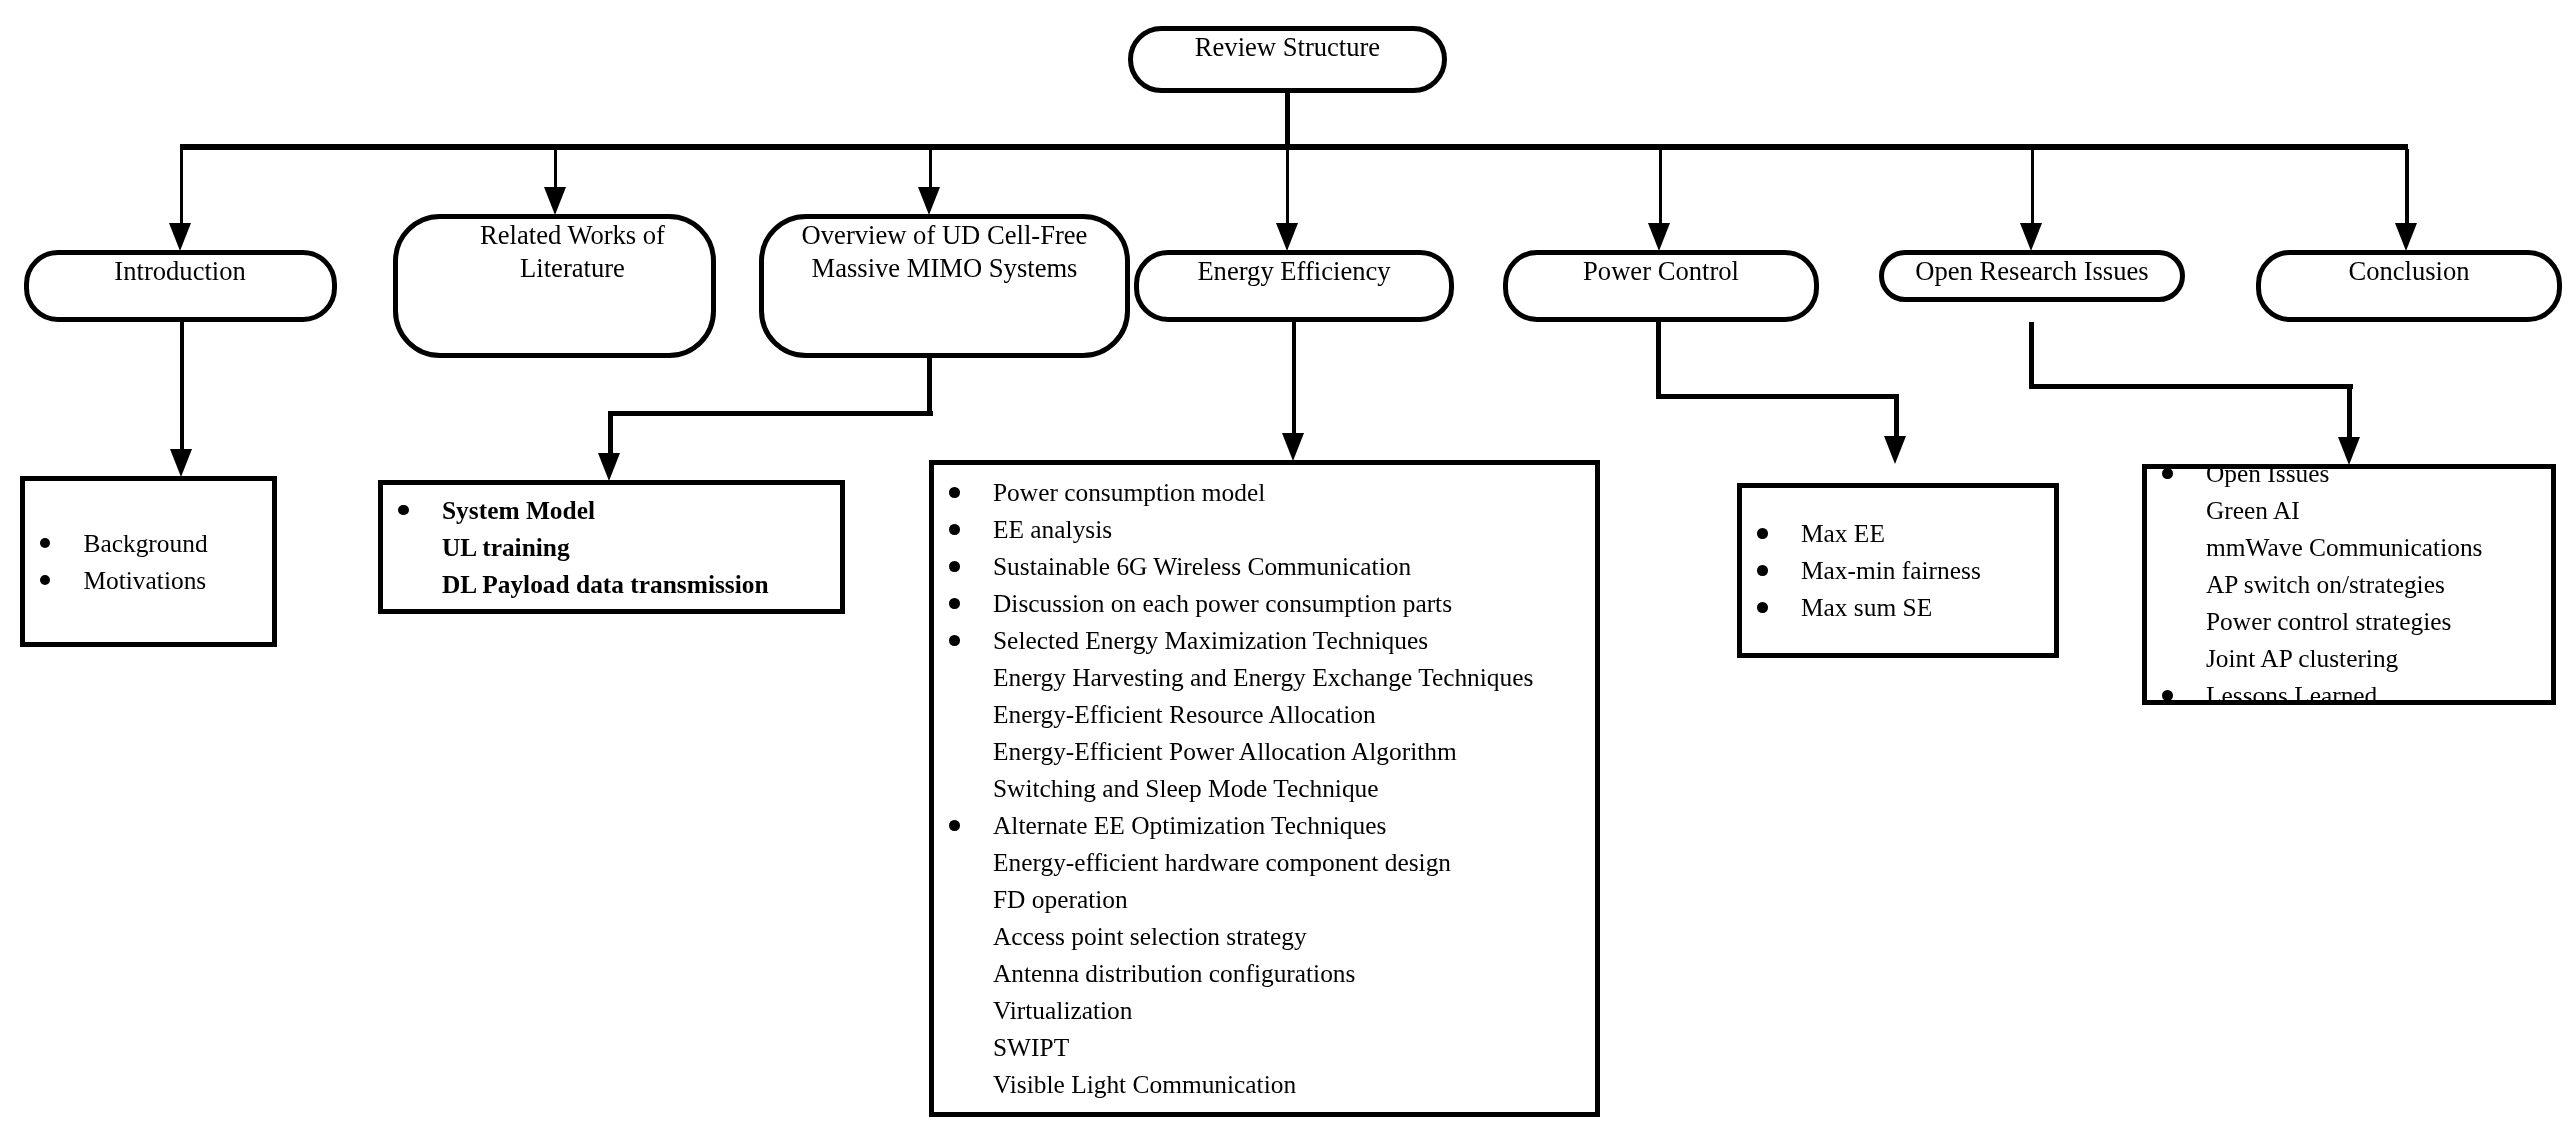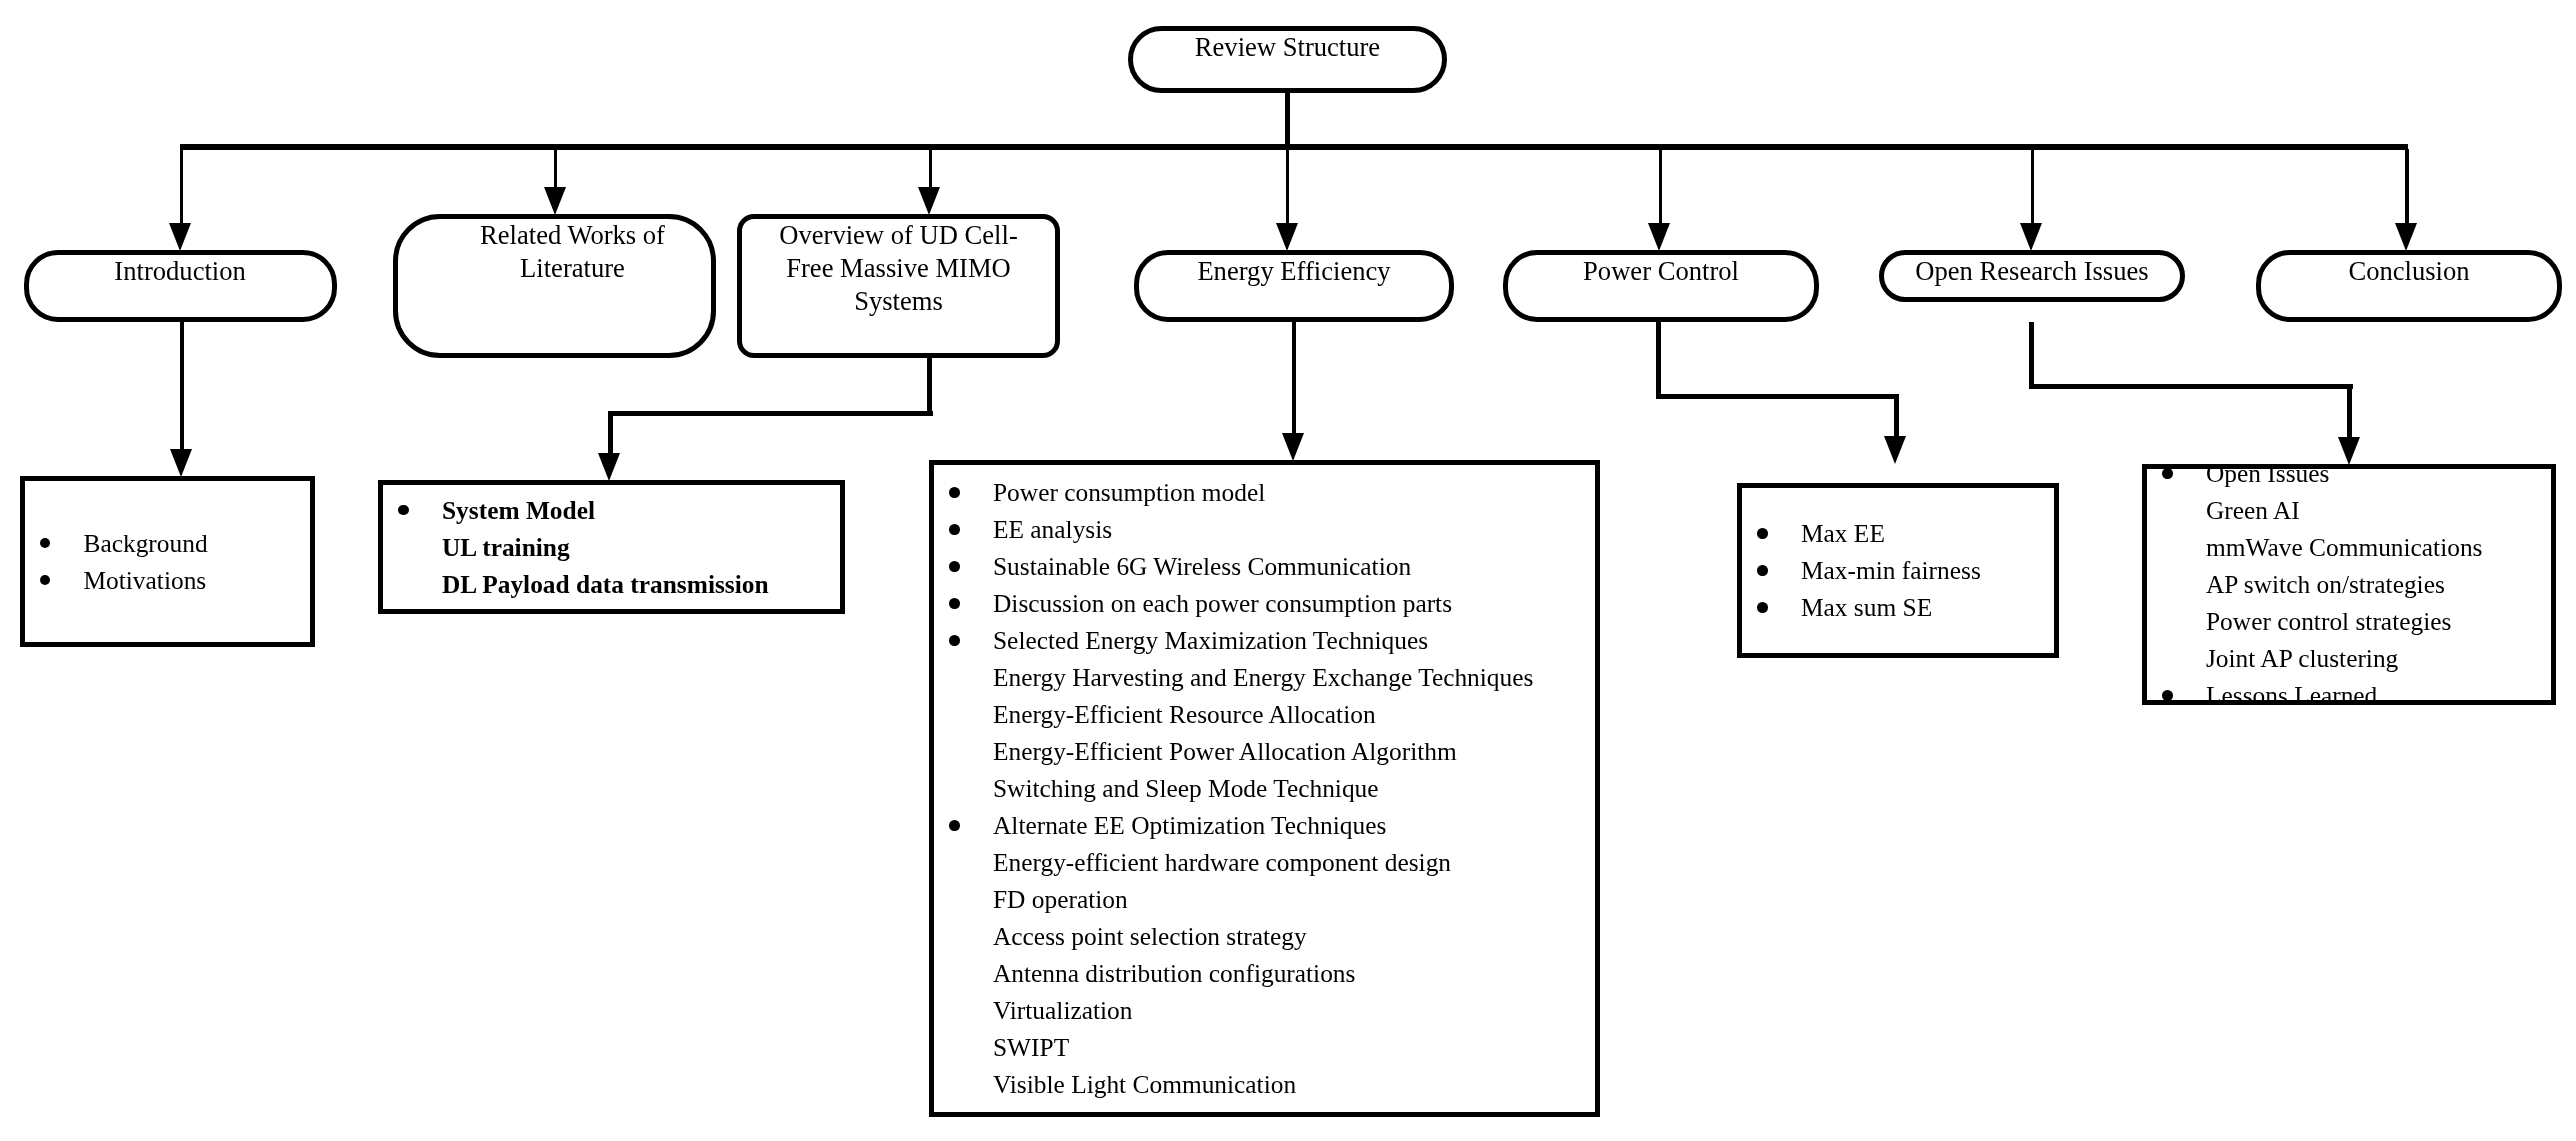--- a/index.html
+++ b/index.html
@@ -25,28 +25,28 @@
 
   
   .line{position:absolute;background:#000;}
   .arr{position:absolute;width:0;height:0;border-left:11.8px solid transparent;
        border-right:11.8px solid transparent;border-top:28px solid #000;}
 
   
   #n-root    {left:1128px;top:26px; width:319px;height:67px;border-radius:34px;}
   #n-intro   {left:23.6px;  top:250px;width:313px;height:72px;}
   #n-related {left:393px; top:214px;width:323px;height:144px;padding-left:36px;}
-  #n-overview{left:737px;top:214px;width:323px;height:144px;border-radius:17px;}
+  #n-overview{left:759px;top:214px;width:371px;height:144px;}
   #n-ee      {left:1134px;top:250px;width:320px;height:72px;}
   #n-pc      {left:1503px;top:250px;width:316px;height:72px;}
   #n-ori     {left:1879px;top:250px;width:306px;height:52px;}
   #n-concl   {left:2256px;top:250px;width:306px;height:72px;}
 
   
-  #b-intro   {left:19.5px;  top:476px;width:295px; height:171px;}
+  #b-intro   {left:19.5px;  top:476px;width:257px; height:171px;}
   #b-overview{left:378px; top:480px;width:467px; height:134px;font-weight:bold;}
   #b-ee      {left:929px;top:460px;width:671px;height:657px;}
   #b-pc      {left:1737px;top:463px;width:322px; height:175px;margin-top:20px;}
   #b-open    {left:2142px;top:464px;width:414px; height:241px;}
 
   
   #l-root     {left:1285px;top:92px;width:4.7px;   height:57px;}
   #l-bus      {left:180px; top:144px;width:2228px;height:5.9px;}
   #l-d1       {left:180px; top:149px;width:3px;height:76px;}
   #l-d2       {left:554px; top:149px;width:3px;height:40px;}

